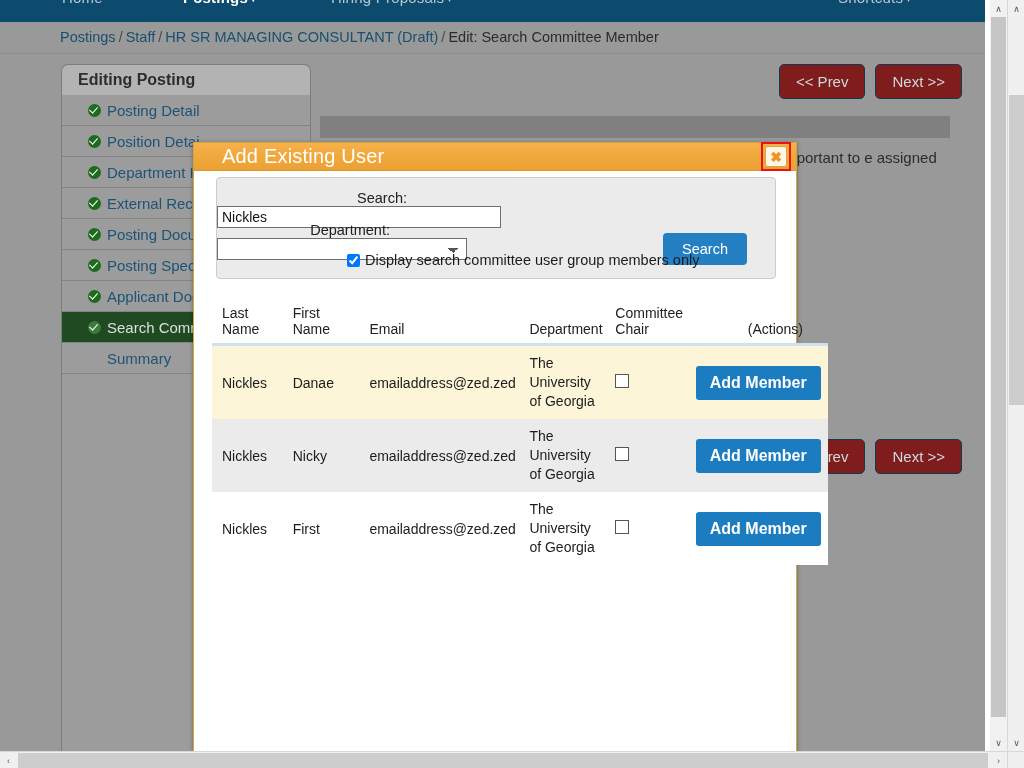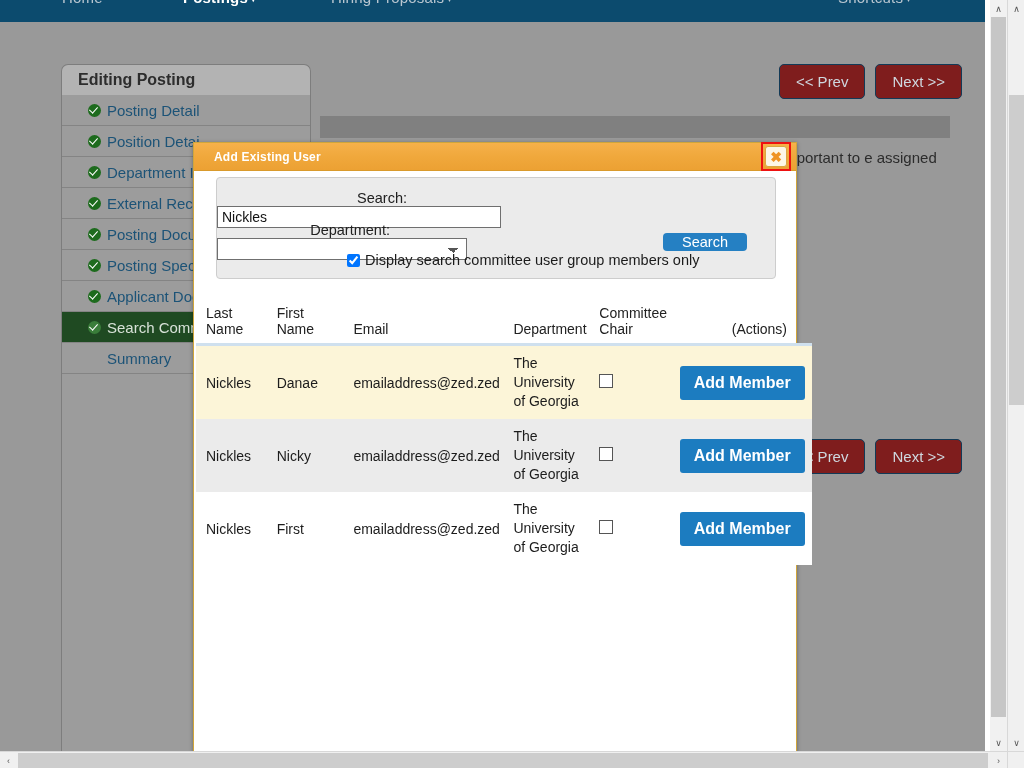--- a/index.html
+++ b/index.html
@@ -183,22 +183,22 @@
     box-shadow: 0 1px 4px rgba(0,0,0,.35);
     z-index: 50;
   }
   .modal-head {
     position: relative; height: 28px;
     background: linear-gradient(to bottom, #f6b14a 0%, #f0a83c 50%, #eca133 100%);
     border-bottom: 1px solid #d99a2c;
     display: flex; align-items: center;
   }
   .modal-title {
-    color: #ffffff; font-size: 12px; font-weight: bold;
-    padding-left: 20px; letter-spacing: .2px;
+    color: #ffffff; font-size: 20px; font-weight: normal;
+    padding-left: 28px; letter-spacing: .2px;
   }
   .modal-close {
     position: absolute; right: 9px; top: 3px;
     width: 22px; height: 21px;
     background: #fdf6e6; border: 1px solid #d9a640;
     border-radius: 3px;
     display: flex; align-items: center; justify-content: center;
     color: #ef9324; font-size: 14px; font-weight: bold;
     cursor: pointer; font-family: "Liberation Sans", sans-serif;
   }
@@ -230,33 +230,33 @@
     background-image:
       linear-gradient(45deg, transparent 50%, #555 50%),
       linear-gradient(135deg, #555 50%, transparent 50%);
     background-position: calc(100% - 13px) 9px, calc(100% - 8px) 9px;
     background-size: 5px 5px, 5px 5px;
     background-repeat: no-repeat;
   }
   .btn-search {
     position: absolute; left: 446px; top: 55px;
     background: #2580c3; color: #ffffff; border: none; border-radius: 4px;
-    font-size: 14.5px; padding: 1px 19px; cursor: pointer;
+    font-size: 14.5px; padding: 8px 19px; cursor: pointer;
     font-family: "Liberation Sans", sans-serif;
   }
   .sp-check {
     position: absolute; left: 130px; top: 74px;
     display: flex; align-items: center; gap: 5px;
     font-size: 14.5px; color: #1b1b1b;
   }
   .sp-check input { width: 13px; height: 13px; margin: 0; }
 
   
   .results {
-    position: absolute; left: 2px; top: 158px; right: 2px;
+    position: absolute; left: 18px; top: 158px; right: 2px;
     border-collapse: collapse; width: 616px;
     font-size: 14px; color: #1c1c1c;
   }
   .results th {
     font-weight: normal; text-align: left; vertical-align: bottom;
     padding: 4px 6px 6px 6px; color: #222;
     border-bottom: 3px solid #cfe0ee;
   }
   .results th.actions { text-align: right; padding-right: 25px; }
   .results td {
@@ -292,20 +292,25 @@
 
     <div class="topnav">
       <div class="topnav-inner">
         <a class="nav-home dim" href="#"><span>Home</span></a>
         <a class="nav-postings" href="#"><span>Postings</span><span class="caret">▾</span></a>
         <a class="nav-hiring dim" href="#"><span>Hiring Proposals</span><span class="caret">▾</span></a>
         <a class="nav-shortcuts dim" href="#"><span>Shortcuts</span><span class="caret">▾</span></a>
       </div>
     </div>
 
+    <div class="crumbband">
+      <div class="crumbs">
+        <a href="#">Postings</a><span class="sep">/</span><a href="#">Staff</a><span class="sep">/</span><a href="#">HR SR MANAGING CONSULTANT (Draft)</a><span class="sep">/</span><span class="cur">Edit: Search Committee Member</span>
+      </div>
+    </div>
 
     <div class="content">
 
       <div class="tabhead">
         <span>Editing Posting</span>
       </div>
 
       <div class="sidebar">
         <div class="side-item">
           <span class="chk"></span>

